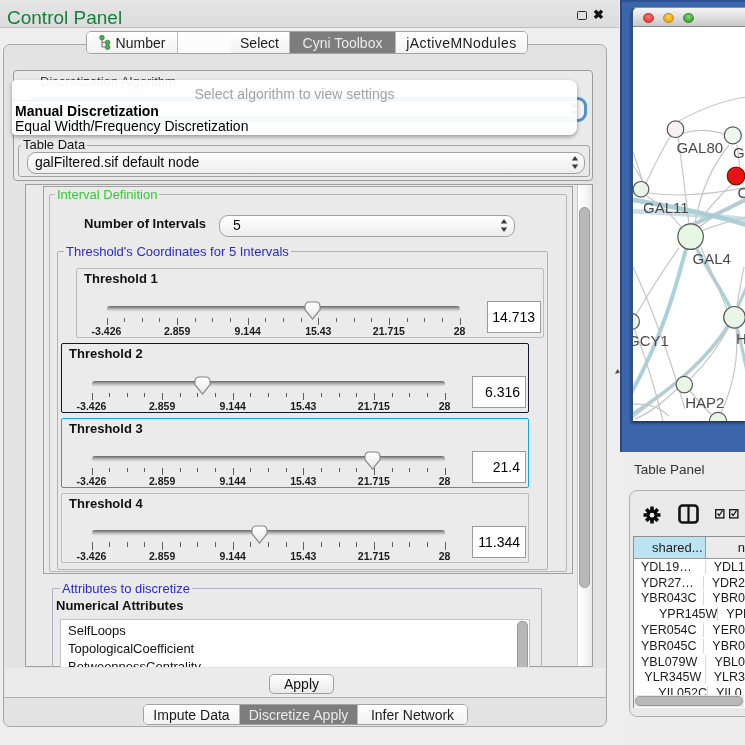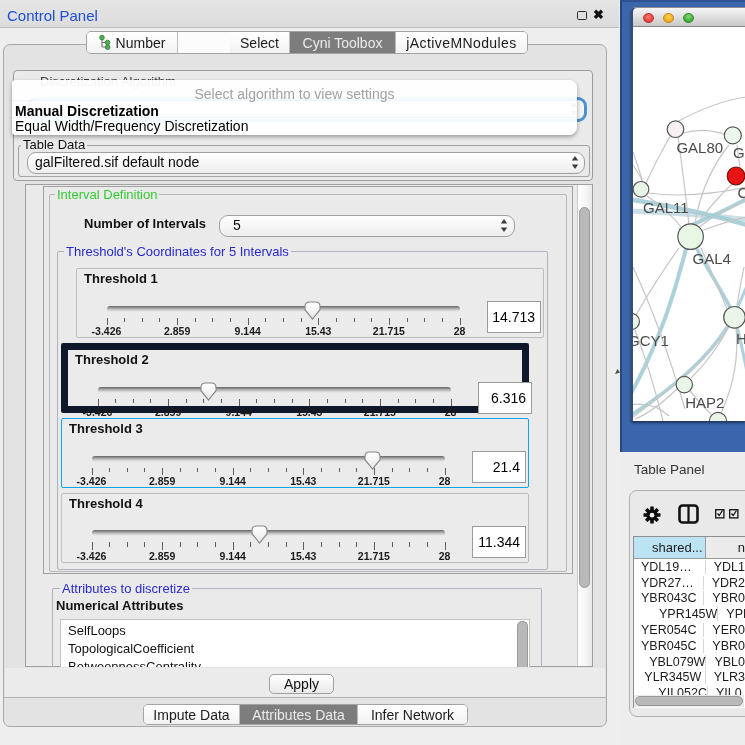--- a/index.html
+++ b/index.html
@@ -6,21 +6,21 @@
 html,body { width:745px; height:745px; overflow:hidden; }
 body { font-family:"Liberation Sans", sans-serif; background:#eeeeee; position:relative; -webkit-font-smoothing:antialiased; }
 .abs { position:absolute; }
 </style>
 </head>
 <body>
 
 <div class="abs" id="leftwin" style="left:0;top:0;width:619px;height:745px;background:#eeeeee;"></div>
 
 <div class="abs" style="left:0;top:0;width:619px;height:28px;background:linear-gradient(#e5e5e5,#dcdcdc);border-bottom:1px solid #bdbdbd;"></div>
-<div class="abs" style="left:7px;top:7px;font-size:15px;color:#1d4ed8;">Control Panel</div>
+<div class="abs" style="left:7px;top:7px;font-size:19px;color:#15803d;">Control Panel</div>
 <div class="abs" style="left:577px;top:10.5px;width:9.5px;height:9.5px;border:1.5px solid #2a2a2a;border-radius:1.5px;"></div>
 <div class="abs" style="left:593px;top:7px;font-size:13px;font-weight:bold;color:#111;">✖</div>
 
 <div class="abs" style="left:3px;top:44px;width:604px;height:683px;background:#e3e3e3;border:1px solid #a8a8a8;border-radius:7px;"></div>
 
 <div class="abs" style="left:86px;top:31px;height:23px;display:flex;border:1px solid #a3a3a3;border-radius:5px;overflow:hidden;background:#fcfcfc;font-size:14px;color:#1c1c1c;">
   <div style="width:91px;display:flex;align-items:center;justify-content:center;border-right:1px solid #bcbcbc;background:linear-gradient(#ffffff,#f2f2f2);">
     <svg width="12" height="15" viewBox="0 0 12 15" style="margin-right:5px;">
       <path d="M3,3 L3,12 M3,7.5 L8,7.5 M3,12 L8,12" stroke="#7a7a7a" stroke-width="1.2" fill="none"></path>
       <circle cx="3" cy="2.6" r="2.3" fill="#4caf50" stroke="#2e7d32" stroke-width="0.8"></circle>
@@ -108,21 +108,21 @@
      <defs>
           <linearGradient id="tg0" x1="0" y1="0" x2="0" y2="1">
             <stop offset="0" stop-color="#ffffff"></stop>
             <stop offset="0.5" stop-color="#f4f4f4"></stop>
             <stop offset="1" stop-color="#e2e2e2"></stop>
           </linearGradient>
         </defs>
   </svg>
       <div style="position:absolute;left:410px;top:32px;width:54px;height:32px;background:#fff;border:1px solid #9b9b9b;font-size:14px;color:#000;text-align:right;line-height:30px;padding-right:5px;">14.713</div>
     </div>
-    <div class="abs" style="left:61px;top:343px;width:468px;height:70px;background:#ebebeb;border:7px solid #0f172a;border-radius:2px;">
+    <div class="abs" style="left:61px;top:343px;width:468px;height:70px;background:#ebebeb;border:1px solid #0f172a;border-radius:2px;">
       <div style="position:absolute;left:7px;top:2px;font-size:13px;font-weight:bold;color:#111;">Threshold 2</div>
       <div style="position:absolute;left:29.5px;top:36.5px;width:353px;height:6px;border-radius:3px;background:linear-gradient(#646464 0%,#a8a8a8 40%,#d2d2d2 70%,#ececec 100%);"></div>
       <div style="position:absolute;left:29.5px;top:48.5px;width:1px;height:7.5px;background:#5e5e5e;"></div>
       <div style="position:absolute;left:47.1px;top:48.5px;width:1px;height:4.5px;background:#5e5e5e;"></div>
       <div style="position:absolute;left:64.8px;top:48.5px;width:1px;height:4.5px;background:#5e5e5e;"></div>
       <div style="position:absolute;left:82.4px;top:48.5px;width:1px;height:4.5px;background:#5e5e5e;"></div>
       <div style="position:absolute;left:100.1px;top:48.5px;width:1px;height:7.5px;background:#5e5e5e;"></div>
       <div style="position:absolute;left:117.8px;top:48.5px;width:1px;height:4.5px;background:#5e5e5e;"></div>
       <div style="position:absolute;left:135.4px;top:48.5px;width:1px;height:4.5px;background:#5e5e5e;"></div>
       <div style="position:absolute;left:153.0px;top:48.5px;width:1px;height:4.5px;background:#5e5e5e;"></div>
@@ -252,21 +252,21 @@
 <div class="abs" style="left:517px;top:621px;width:11px;height:46px;background:#b8b8b8;border:1px solid #9a9a9a;border-bottom:none;border-radius:5px 5px 0 0;"></div>
 
 <div class="abs" style="left:5px;top:668px;width:600px;height:29px;background:#ebebeb;"></div>
 
 <div class="abs" style="left:269px;top:674px;width:65px;height:20px;background:linear-gradient(#ffffff,#e9e9e9);border:1px solid #9f9f9f;border-radius:5px;text-align:center;font-size:14px;color:#111;line-height:18px;">Apply</div>
 
 <div class="abs" style="left:4px;top:697px;width:603px;height:1px;background:#b2b2b2;"></div>
 
 <div class="abs" style="left:143px;top:704px;height:21px;display:flex;border:1px solid #a3a3a3;border-radius:5px;overflow:hidden;background:#fcfcfc;font-size:14px;color:#1c1c1c;">
   <div style="width:96px;display:flex;align-items:center;justify-content:center;border-right:1px solid #bcbcbc;background:linear-gradient(#ffffff,#f2f2f2);">Impute Data</div>
-  <div style="width:118px;display:flex;align-items:center;justify-content:center;border-right:1px solid #bcbcbc;background:#7d7d7d;color:#ebebeb;">Attributes Data</div>
+  <div style="width:118px;display:flex;align-items:center;justify-content:center;border-right:1px solid #bcbcbc;background:#7d7d7d;color:#ebebeb;">Discretize Apply</div>
   <div style="width:109px;display:flex;align-items:center;justify-content:center;background:linear-gradient(#ffffff,#f2f2f2);">Infer Network</div>
 </div>
 
 <svg class="abs" style="left:570px;top:102px;z-index:10;" width="8" height="14" viewBox="0 0 8 14">
   <path d="M4,0 L7.2,5 L0.8,5 Z" fill="#555"></path>
   <path d="M4,14 L7.2,9 L0.8,9 Z" fill="#555"></path>
 </svg>
 
 <div class="abs" style="left:12px;top:80px;width:565px;height:55px;background:rgba(255,255,255,0.94);border-radius:4px 8px 8px 4px;box-shadow:0 2px 4px rgba(0,0,0,0.35);z-index:50;"></div>
 <div class="abs" style="left:12px;top:100px;width:565px;height:1px;background:rgba(175,200,228,0.20);z-index:51;"></div>
@@ -409,21 +409,21 @@
         <div style="padding-left:8px;">YPR1</div>
       </div>
       <div style="height:15.8px;display:flex;align-items:center;">
         <div style="width:74px;padding-left:7px;border-right:1px solid #d9d9d9;">YER054C</div>
         <div style="padding-left:8px;">YER0</div>
       </div>
       <div style="height:15.8px;display:flex;align-items:center;">
         <div style="width:74px;padding-left:7px;border-right:1px solid #d9d9d9;">YBR045C</div>
         <div style="padding-left:8px;">YBR0</div>
       </div>
-      <div style="height:15.8px;display:flex;align-items:center;text-align:right;">
+      <div style="height:15.8px;display:flex;align-items:center;">
         <div style="width:74px;padding-left:7px;border-right:1px solid #d9d9d9;">YBL079W</div>
         <div style="padding-left:8px;">YBL0</div>
       </div>
       <div style="height:15.8px;display:flex;align-items:center;text-align:center;">
         <div style="width:74px;padding-left:7px;border-right:1px solid #d9d9d9;">YLR345W</div>
         <div style="padding-left:8px;">YLR3</div>
       </div>
       <div style="height:15.8px;display:flex;align-items:center;text-align:right;">
         <div style="width:74px;padding-left:7px;border-right:1px solid #d9d9d9;">YIL052C</div>
         <div style="padding-left:8px;">YIL0</div>

